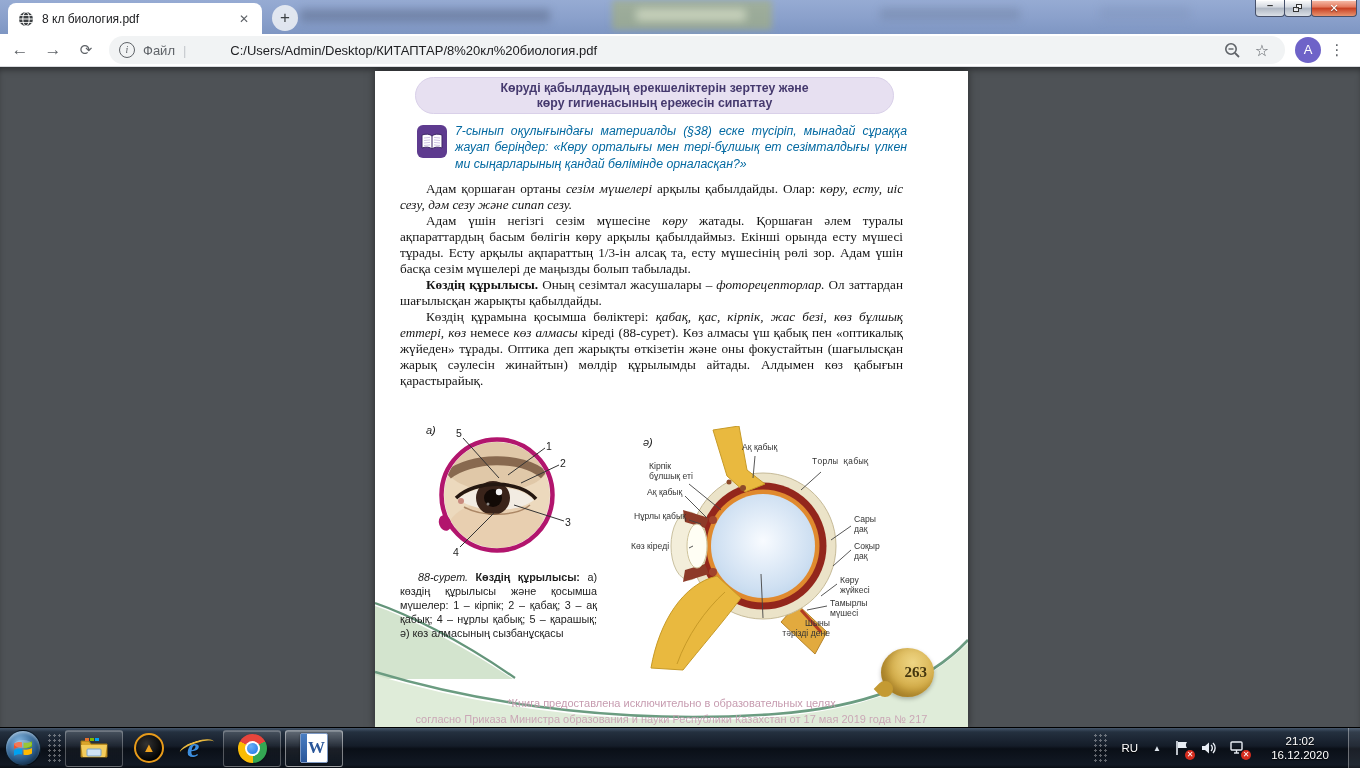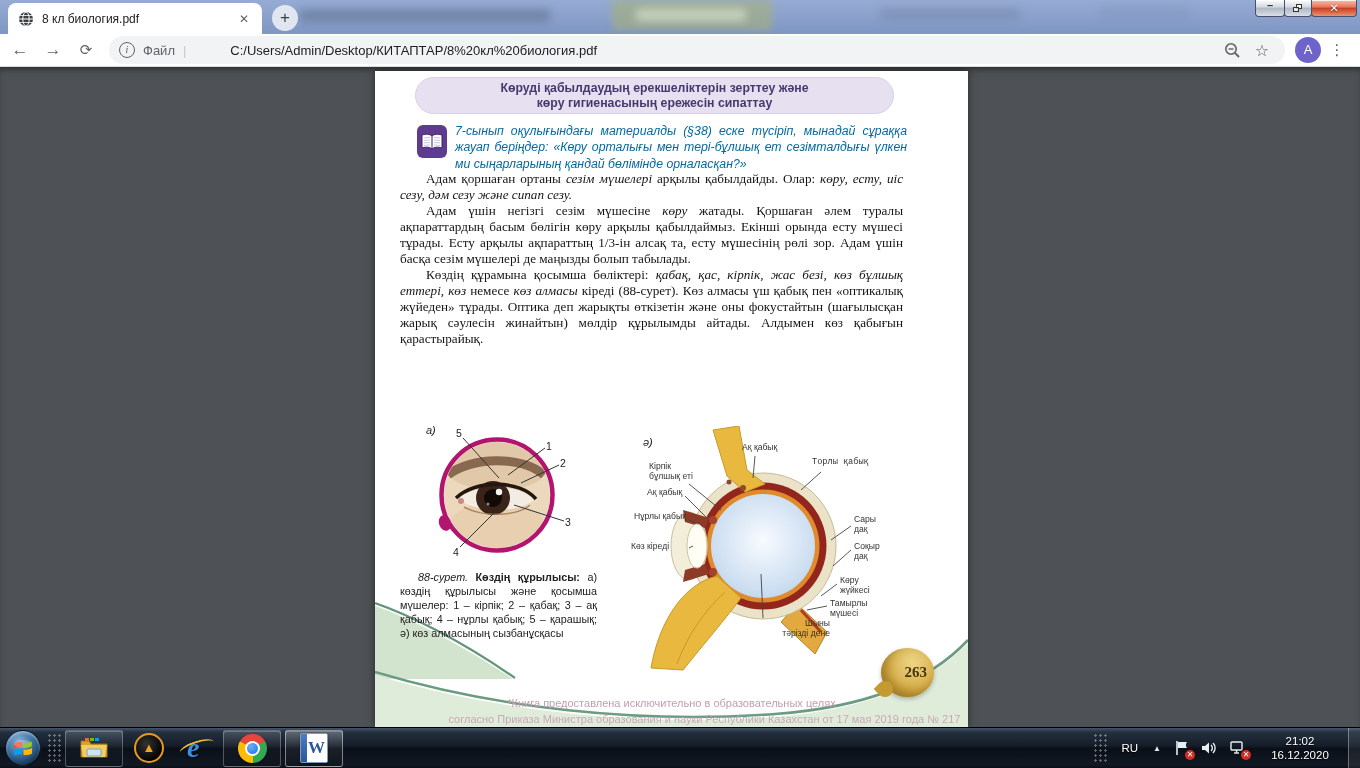--- a/index.html
+++ b/index.html
@@ -67,21 +67,21 @@
   .header-box { position:absolute; left:40px; top:6px; width:479px; height:37px; background:#e7e0f1;
     border:1px solid #d9d0e9; border-radius:19px; z-index:2;
     display:flex; flex-direction:column; justify-content:center; align-items:center; }
   .header-box div { font-size:12.3px; line-height:15px; font-weight:700; color:#45396e; }
 
   .task-icon { position:absolute; left:42px; top:54px; width:30px; height:33px; background:#5e3b8f;
     border-radius:6px; z-index:2; display:flex; align-items:center; justify-content:center; }
   .task-text { position:absolute; left:80px; top:52px; width:452px; z-index:2;
     font-size:12.3px; line-height:16.3px; font-style:italic; color:#0369a1; text-align:justify; }
 
-  .bodytext { position:absolute; left:25px; top:100px; width:503px; z-index:2;
+  .bodytext { position:absolute; left:25px; top:110px; width:503px; z-index:2;
     font-family:"Liberation Serif","DejaVu Serif",serif; font-size:13.2px; line-height:16px;
     color:#141414; text-align:justify; }
   .bodytext p { text-indent:26px; }
   .it { font-style:italic; } .bd { font-weight:bold; }
 
   
   .fig-a { position:absolute; left:45px; top:350px; width:185px; height:165px; z-index:2; }
   .fig-label { position:absolute; font-size:11px; font-style:italic; color:#222; }
   .fa-lab { left:6px; top:3px; }
   .fnum { position:absolute; font-size:10.5px; color:#222; z-index:3; }
@@ -103,21 +103,21 @@
   .pagenum { position:absolute; left:506px; top:577px; width:53px; height:49px; z-index:2;
     background:radial-gradient(circle at 60% 30%,#eed584,#d3ab45 60%,#b98f2d);
     border-radius:50%; box-shadow:inset 6px -5px 9px rgba(120,85,15,.45), 0 2px 4px rgba(0,0,0,.25);
     display:flex; align-items:center; justify-content:flex-end; padding-right:7px; }
   .pagenum::after { content:""; position:absolute; left:-4px; bottom:0px; width:16px; height:16px;
     background:#c49a33; border-radius:50% 50% 50% 0; transform:rotate(45deg); z-index:-1; }
   .pagenum span { font-family:"Liberation Serif",serif; font-weight:bold; font-size:15px; color:#43350e; }
 
   .watermark { position:absolute; left:0; width:593px; text-align:center; z-index:2;
     font-size:11px; color:#c79cb0; }
-  .wm1 { top:626px; } .wm2 { top:642px; opacity:.85;margin-left:33px; }
+  .wm1 { top:626px; } .wm2 { top:642px; opacity:.85; }
 
   
   .taskbar { position:absolute; left:0; top:727px; width:1360px; height:41px;
     background:linear-gradient(180deg,#45566b 0%,#24303f 10%,#141c28 45%,#0a0f17 52%,#121924 92%,#090d13 100%);
     border-top:1px solid #000; display:flex; align-items:center; z-index:10; }
   .orb { width:36px; height:36px; margin-left:5px; border-radius:50%;
     background:radial-gradient(circle at 38% 30%,#7fb2dd,#2c5d8c 55%,#0d2237 85%);
     border:1px solid rgba(0,0,0,.7); box-shadow:inset 0 2px 3px rgba(255,255,255,.45);
     display:flex; align-items:center; justify-content:center; }
   .dotsep { width:14px; height:30px; margin-left:6px;
@@ -251,20 +251,21 @@
             <line x1="13" y1="9.4" x2="19" y2="10"></line>
               <line x1="13" y1="11.9" x2="19" y2="12.5"></line>
           </g>
         </svg>
       </div>
       <div class="task-text">7-сынып оқулығындағы материалды (§38) еске түсіріп, мынадай сұраққа жауап беріңдер: «Көру орталығы мен тері-бұлшық ет сезімталдығы үлкен ми сыңарларының қандай бөлімінде орналасқан?»</div>
 
       <div class="bodytext">
         <p><span>Адам қоршаған ортаны </span><span class="it">сезім мүшелері</span><span> арқылы қабылдайды. Олар: </span><span class="it">көру, есту, иіс сезу, дәм сезу және сипап сезу.</span></p>
         <p><span>Адам үшін негізгі сезім мүшесіне </span><span class="it">көру</span><span> жатады. Қоршаған әлем туралы ақпараттардың басым бөлігін көру арқылы қабылдаймыз. Екінші орында есту мүшесі тұрады. Есту арқылы ақпараттың 1/3-ін алсақ та, есту мүшесінің рөлі зор. Адам үшін басқа сезім мүшелері де маңызды болып табылады.</span></p>
+        <p><span class="bd">Көздің құрылысы.</span><span> Оның сезімтал жасушалары – </span><span class="it">фоторецепторлар.</span><span> Ол заттардан шағылысқан жарықты қабылдайды.</span></p>
         <p><span>Көздің құрамына қосымша бөліктері: </span><span class="it">қабақ, қас, кірпік, жас безі, көз бұлшық еттері, көз</span><span> немесе </span><span class="it">көз алмасы</span><span> кіреді (88-сурет). Көз алмасы үш қабық пен «оптикалық жүйеден» тұрады. Оптика деп жарықты өткізетін және оны фокустайтын (шағылысқан жарық сәулесін жинайтын) мөлдір құрылымды айтады. Алдымен көз қабығын қарастырайық.</span></p>
       </div>
 
       <div class="fig-a">
         <svg width="185" height="165" viewBox="0 0 185 165">
           <defs>
             <clipPath id="eyeclip">
                 <circle cx="77" cy="74" r="53"></circle>
               </clipPath>
           </defs>

